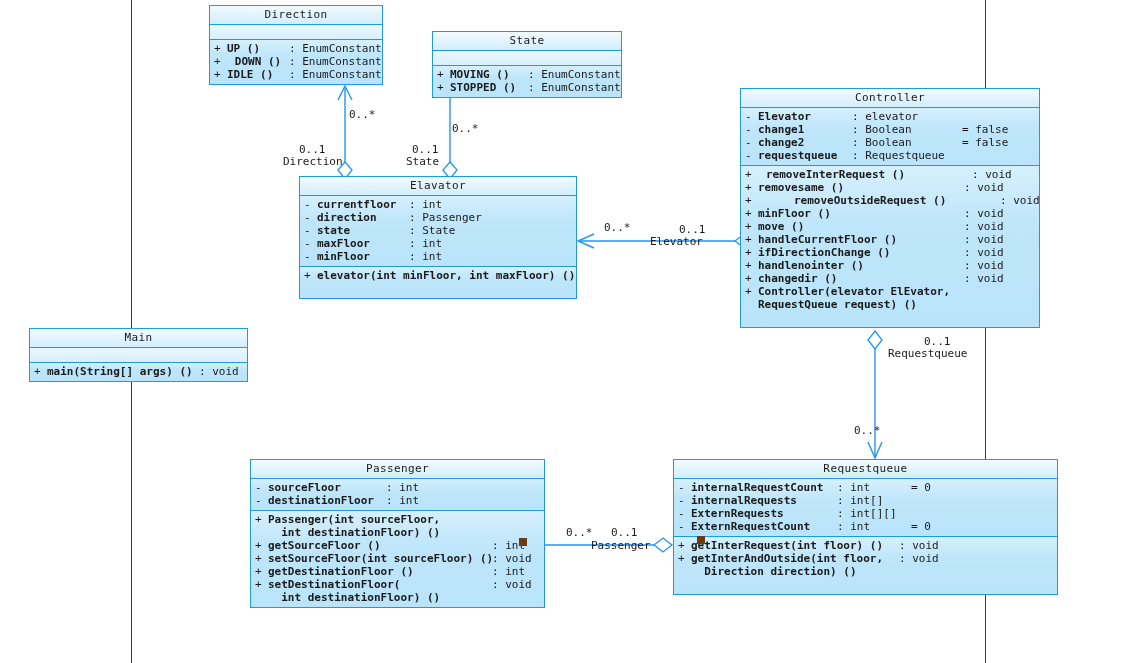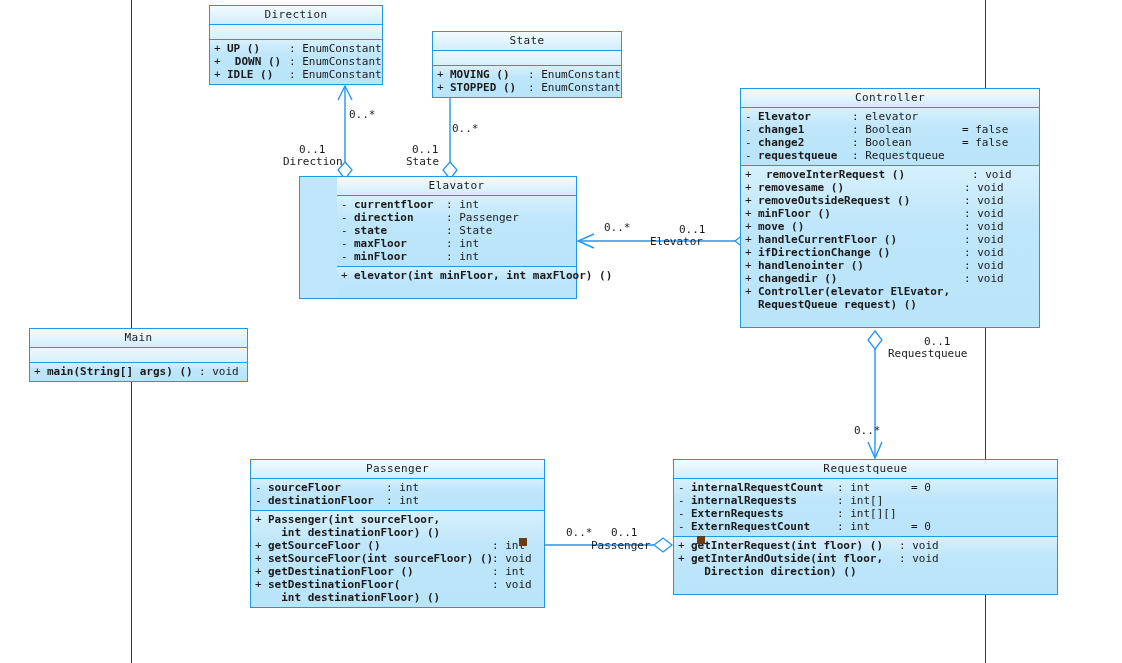--- a/index.html
+++ b/index.html
@@ -238,21 +238,21 @@
         <span class="nm" style="width:206px;margin-left:8px;">removeInterRequest ()</span>
         <span class="ty">: void</span>
       </div>
       <div class="row">
         <span class="vis">+</span>
         <span class="nm" style="width:206px;">removesame ()</span>
         <span class="ty">: void</span>
       </div>
       <div class="row">
         <span class="vis">+</span>
-        <span class="nm" style="width:206px;">removeOutsideRequest ()</span>
+        <span class="nm" style="width:206px;margin-left:36px;">removeOutsideRequest ()</span>
         <span class="ty">: void</span>
       </div>
       <div class="row">
         <span class="vis">+</span>
         <span class="nm" style="width:206px;">minFloor ()</span>
         <span class="ty">: void</span>
       </div>
       <div class="row">
         <span class="vis">+</span>
         <span class="nm" style="width:206px;">move ()</span>
@@ -282,21 +282,21 @@
         <span class="vis">+</span>
         <span class="nm">Controller(elevator ElEvator,</span>
       </div>
       <div class="row cont">
         <span class="nm">RequestQueue request) ()</span>
       </div>
       <div class="row"><span>&nbsp;</span></div>
     </div>
   </div>
 
-  <div class="uml-class" id="cls-elevator" style="left:299px; top:176px; width:278px;padding-left:37px;">
+  <div class="uml-class" id="cls-elevator" style="left:299px; top:176px; width:278px;">
     <div class="cls-header">Elavator</div>
     <div class="cls-section">
       <div class="row">
         <span class="vis">-</span>
         <span class="nm" style="width:92px;">currentfloor</span>
         <span class="ty">: int</span>
       </div>
       <div class="row">
         <span class="vis">-</span>
         <span class="nm" style="width:92px;">direction</span>

